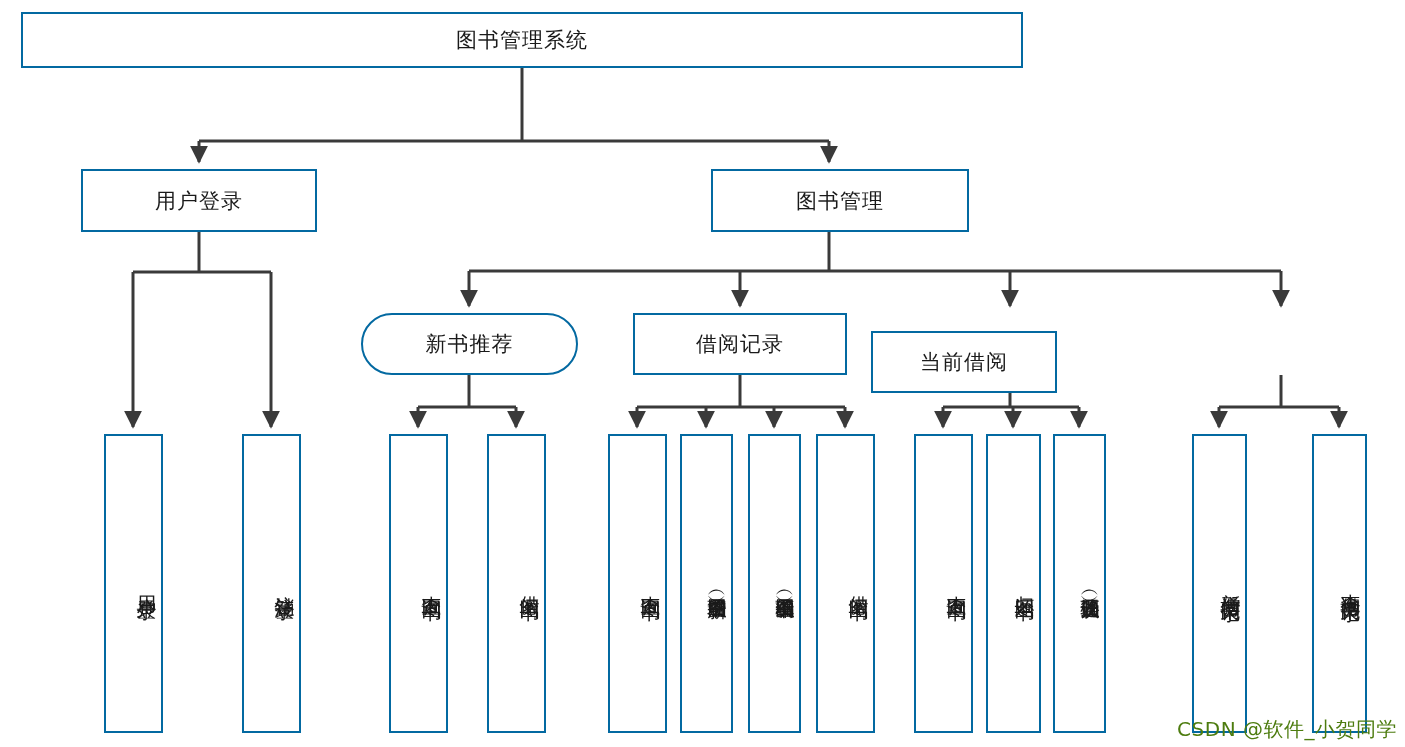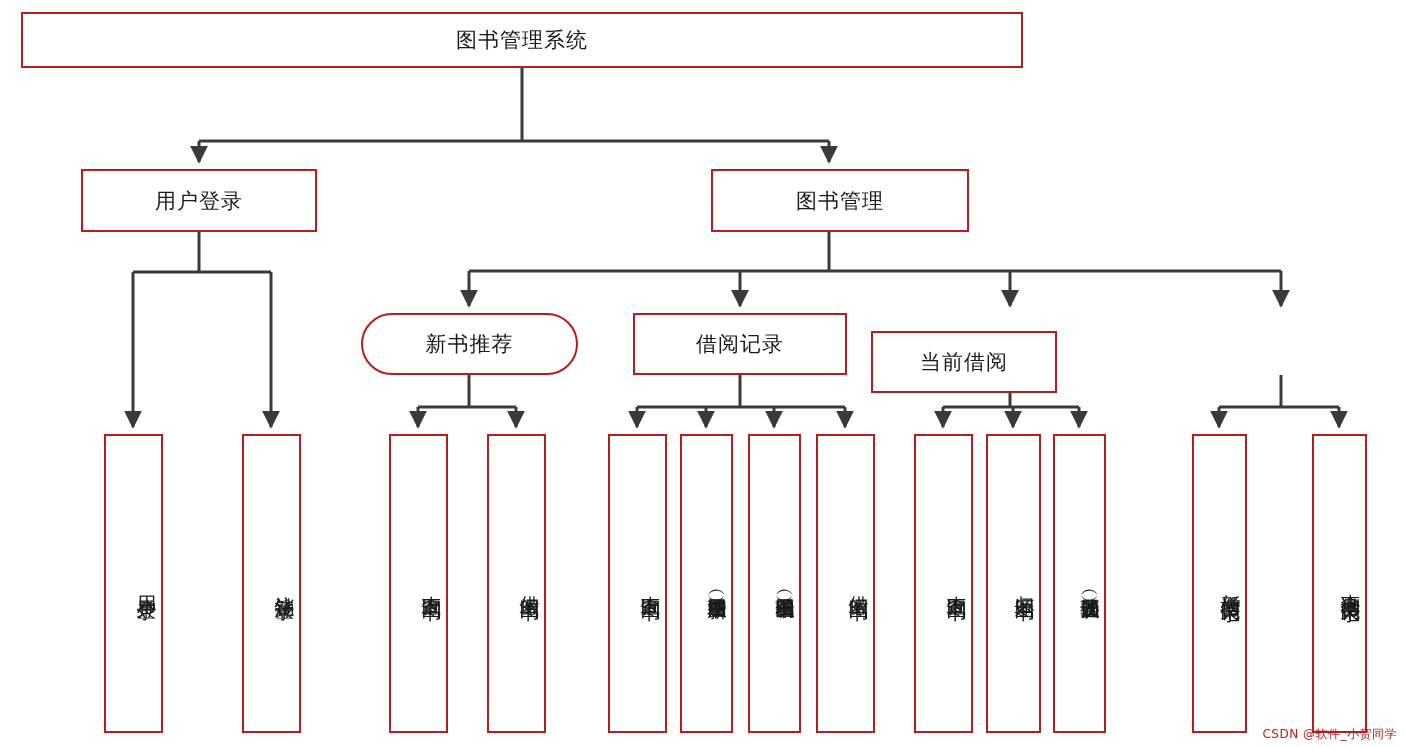--- a/index.html
+++ b/index.html
@@ -1,27 +1,27 @@
 <!DOCTYPE html>
 <html><head>
 <meta charset="utf-8">
 <style>
   html,body{margin:0;padding:0;background:#ffffff;}
   body{font-family:"DejaVu Sans","Liberation Sans",sans-serif;}
   #canvas{position:relative;width:1405px;height:747px;background:#ffffff;overflow:hidden;}
   #svg-layer{position:absolute;left:0;top:0;width:1405px;height:747px;}
-  .node{position:absolute;box-sizing:border-box;border:2px solid #b91c1c;background:#ffffff;
+  .node{position:absolute;box-sizing:border-box;border:2px solid #0369a1;background:#ffffff;
         display:flex;align-items:center;justify-content:center;text-align:left;color:#1a1a1a;}
   .node.horiz{font-size:21px;letter-spacing:1px;}
   .node.vert{writing-mode:vertical-rl;text-orientation:upright;font-size:20px;
              letter-spacing:2px;padding-top:6px;padding-bottom:6px;
              align-items:flex-start;justify-content:center;}
   .node.vert.tight{font-size:19px;letter-spacing:0px;}
   .node-title{font-size:22px;}
-  #watermark{position:absolute;right:8px;bottom:4px;font-size:12px;color:#b91c1c;
+  #watermark{position:absolute;right:8px;bottom:4px;font-size:20px;color:#4d7c0f;
              letter-spacing:0.5px;white-space:nowrap;}
 </style>
 </head>
 <body>
 
 <div id="canvas">
 
   <svg id="svg-layer" viewBox="0 0 1405 747" xmlns="http://www.w3.org/2000/svg">
     <defs>
       <marker id="arrow" viewBox="0 0 10 10" refX="9" refY="5" markerWidth="6" markerHeight="6" orient="auto-start-reverse">

